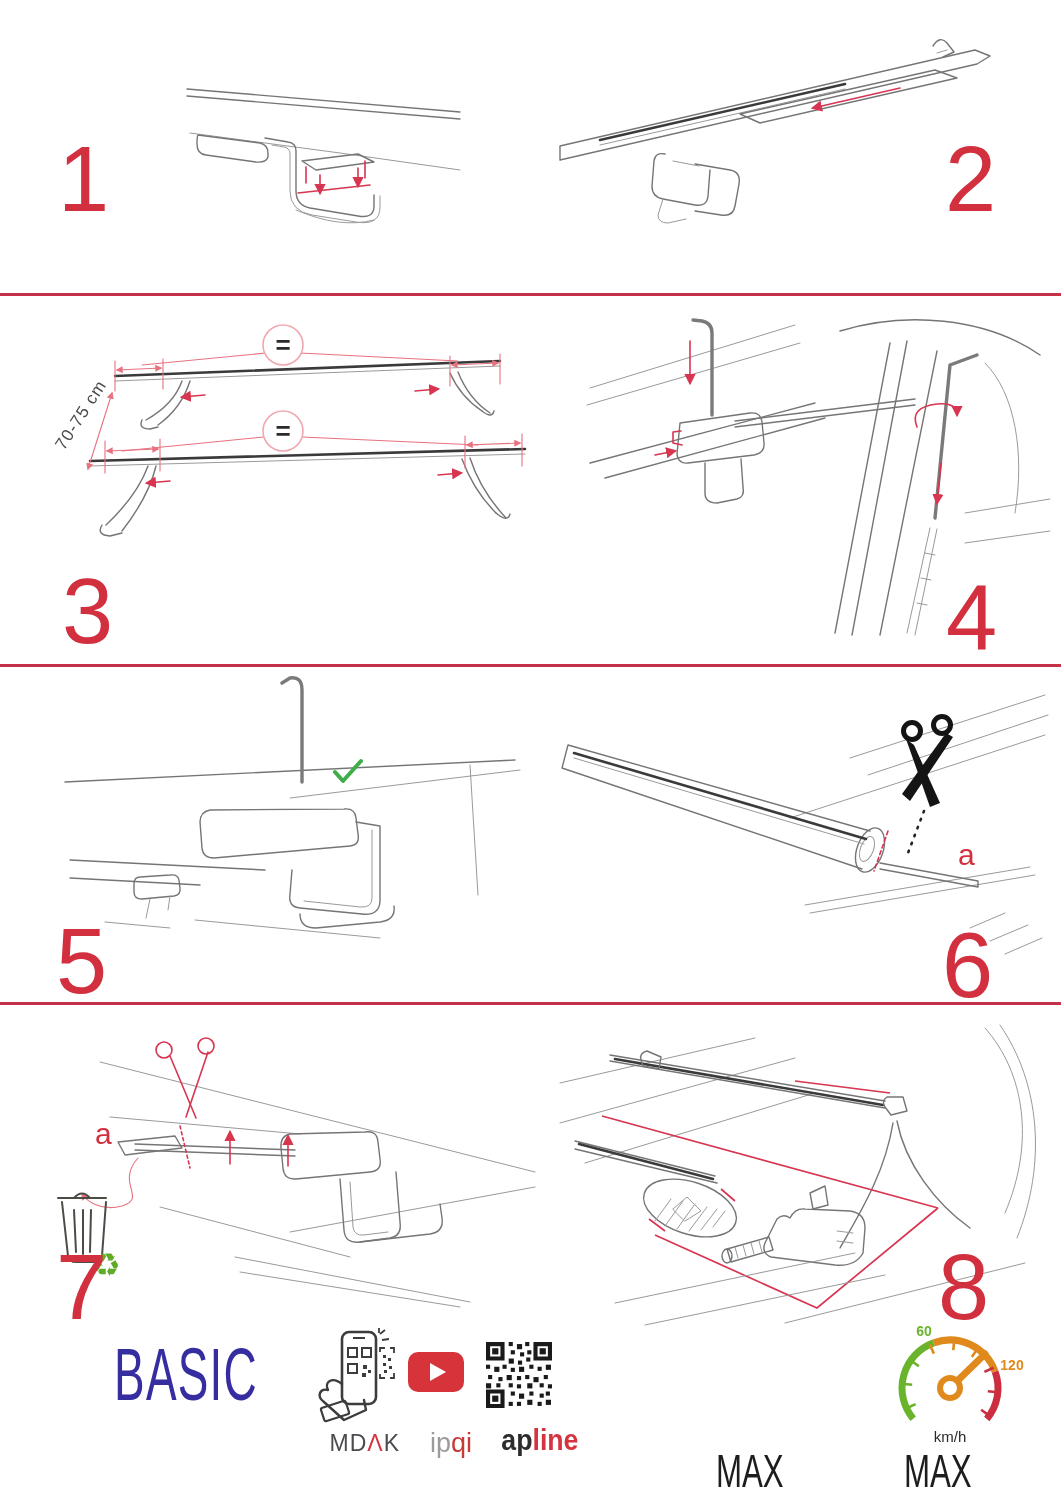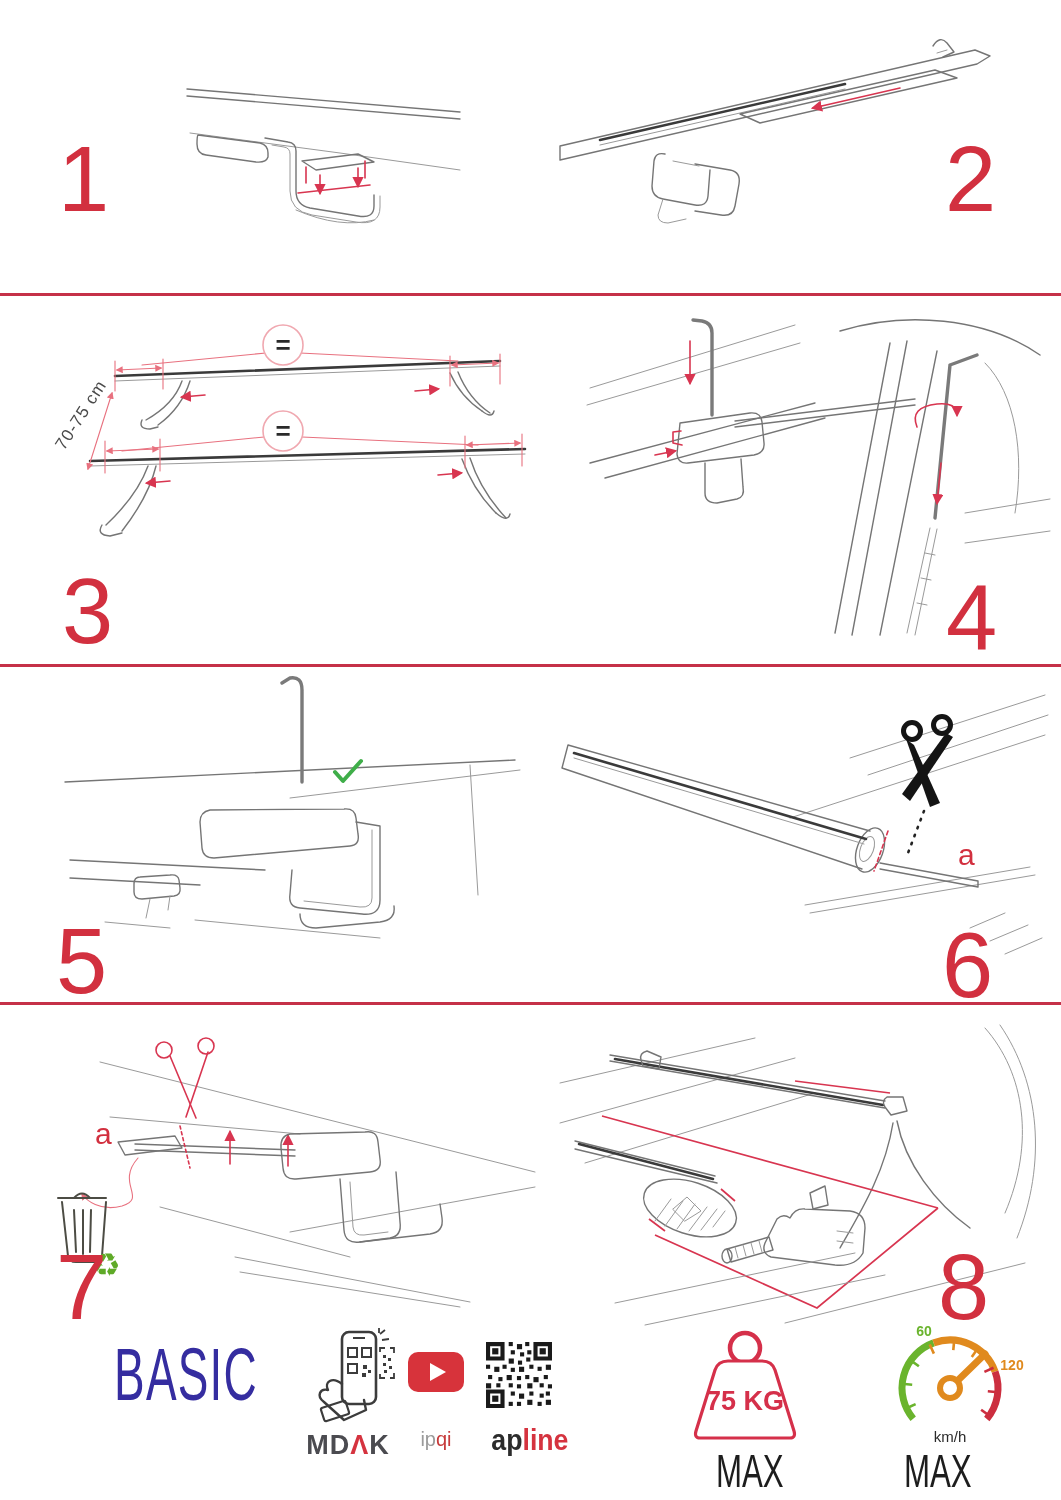--- a/index.html
+++ b/index.html
@@ -18,29 +18,29 @@
   .rd{fill:none;stroke:#d83550;stroke-width:1.6;stroke-linecap:round;stroke-linejoin:round;}
   .rdthin{fill:none;stroke:#e8717f;stroke-width:1.1;stroke-linecap:round;}
   .rdcal{fill:none;stroke:#d83550;stroke-width:1.7;}
   .grn{fill:none;stroke:#3fae49;stroke-width:4;stroke-linecap:round;stroke-linejoin:round;}
   .bin{fill:none;stroke:#4c4c44;stroke-width:2;stroke-linecap:round;stroke-linejoin:round;}
   svg text{font-family:"Liberation Sans",sans-serif;}
   .eqtxt{font-size:26px;font-weight:bold;fill:#2a2a2a;}
   .atxt{font-size:30px;fill:#d2303f;}
   .meastxt{font-size:17px;fill:#4a4a4a;letter-spacing:1px;}
   
-  .flogo{position:absolute;text-align:center;white-space:nowrap;}
+  .flogo{position:absolute;text-align:right;white-space:nowrap;}
   .basic{font-size:74px;letter-spacing:2px;color:#352da0;display:inline-block;
          transform:scaleX(0.62);transform-origin:center;line-height:1;}
   .accpart{font-size:30px;font-weight:700;display:inline-block;transform:scaleX(0.88);
            transform-origin:center;letter-spacing:0;}
   .accpart .p1{color:#3d3d3d;} .accpart .p2{color:#d5333f;}
-  .mdak{font-size:27px;font-weight:700;color:#4b4b50;letter-spacing:1px;}
+  .mdak{font-size:23px;font-weight:400;color:#4b4b50;letter-spacing:1px;}
   .mdak .lam{color:#d5333f;}
-  .ipqi{font-size:20px;} .ipqi .p1{color:#9b9b9b;} .ipqi .p2{color:#c73a3a;}
+  .ipqi{font-size:27px;} .ipqi .p1{color:#9b9b9b;} .ipqi .p2{color:#c73a3a;}
   .apline{font-size:29px;font-weight:700;display:inline-block;transform:scaleX(0.92);}
   .apline .p1{color:#2c2c2c;} .apline .p2{color:#d5333f;}
   .maxlbl{font-size:46px;color:#1d1d1d;display:inline-block;transform:scaleX(0.68);
           transform-origin:center;line-height:1;}
 </style>
 </head>
 <body>
 
 <div class="page">
 
@@ -380,27 +380,20 @@
         <rect x="40" y="56" width="5" height="5"></rect>
           <rect x="50" y="58" width="4" height="4"></rect>
         <rect x="58" y="56" width="5" height="5"></rect>
       </g>
     </svg>
   </div>
   <div class="flogo" style="left:478px;top:1424px;width:104px;">
     <span class="apline"><span class="p1">ap</span><span class="p2">line</span></span>
   </div>
 
-  <div class="panel" style="left:682px;top:1326px;width:126px;height:120px;">
-    <svg viewBox="0 0 126 120">
-      <circle cx="63" cy="22" r="15" fill="none" stroke="#d5304a" stroke-width="4.5"></circle>
-      <path d="M18,112 Q12,112 14,105 L33,44 Q36,35 46,35 L80,35 Q90,35 93,44 L112,105 Q114,112 108,112 Z" fill="#ffffff" stroke="#d5304a" stroke-width="3.2" stroke-linejoin="round"></path>
-      <text x="63" y="84" text-anchor="middle" font-size="27" font-weight="bold" fill="#d5304a">75 KG</text>
-    </svg>
-  </div>
   <div class="flogo" style="left:700px;top:1448px;width:92px;">
     <span class="maxlbl">MAX</span>
   </div>
 
   <div class="panel" style="left:872px;top:1326px;width:156px;height:122px;">
     <svg viewBox="0 0 156 122">
       <g fill="none" stroke-width="7">
         <path d="M41.2,92.8 A48,48 0 0 1 61.6,16.9" stroke="#6ab42d"></path>
         <path d="M61.6,16.9 A48,48 0 0 1 123.1,45.6" stroke="#e08a1e"></path>
         <path d="M123.1,45.6 A48,48 0 0 1 114.8,92.9" stroke="#cc2e3f"></path>

